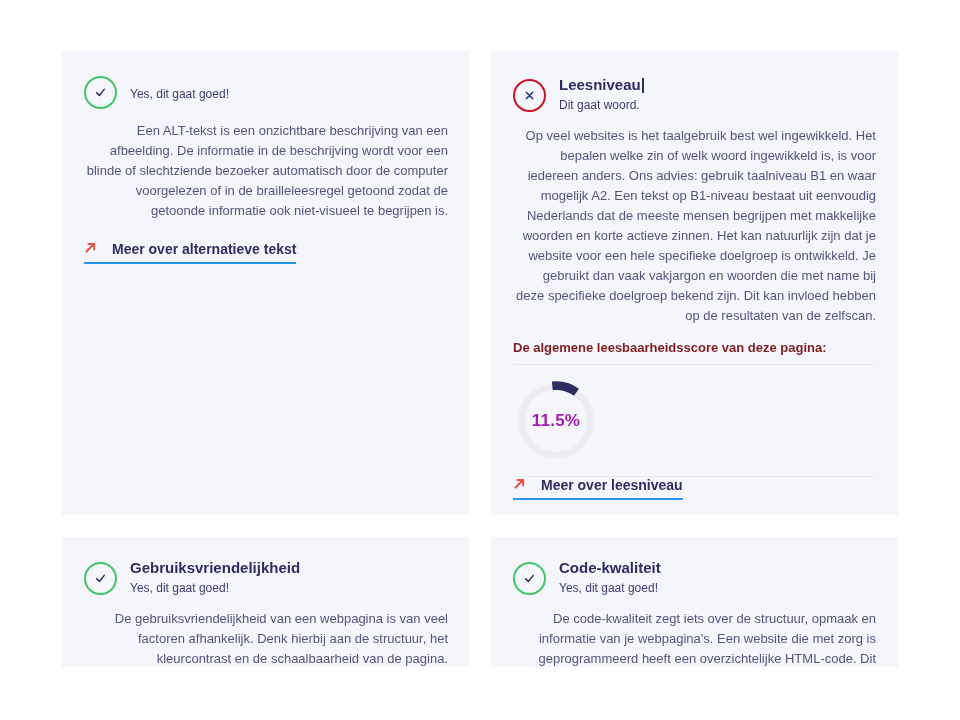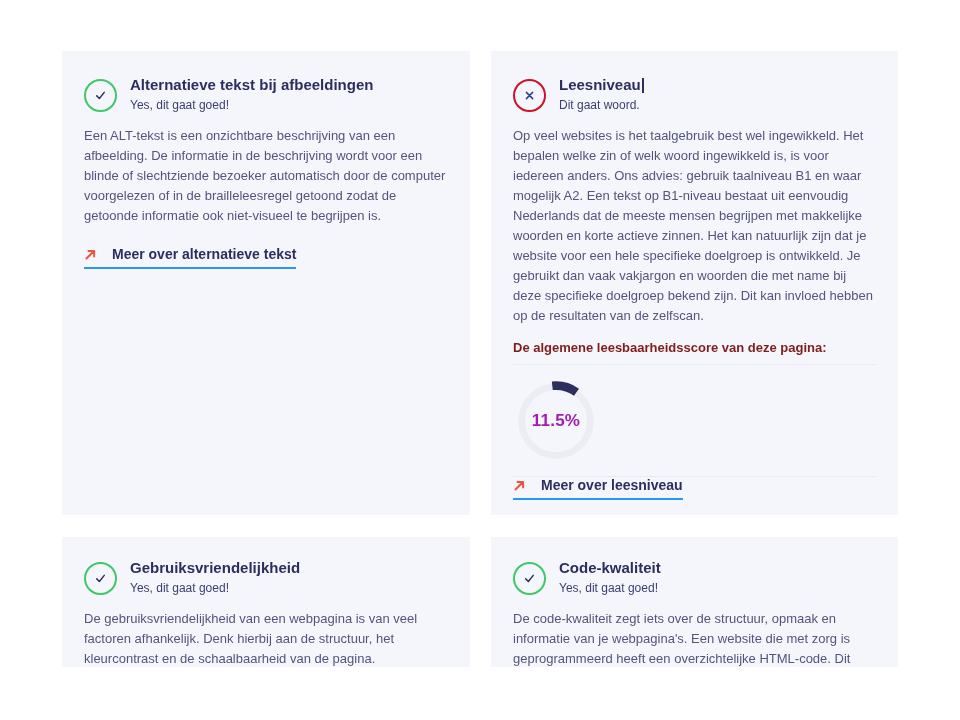--- a/index.html
+++ b/index.html
@@ -13,22 +13,22 @@
   .card-header{display:flex;align-items:center;gap:13px;}
   .status-icon{flex:0 0 auto;width:29px;height:29px;border-radius:50%;
         display:flex;align-items:center;justify-content:center;background:transparent;}
   .status-icon.success{border:2.5px solid #3fc768;}
   .status-icon.error{border:2.5px solid #cf1124;}
   .status-icon svg{width:15px;height:15px;display:block;}
   .heading h3{margin:0;font-size:15px;line-height:18px;font-weight:bold;color:#2b2e5f;
         display:flex;align-items:center;}
   .heading .sub{margin:2px 0 0;font-size:12px;line-height:18px;color:#3b3e6e;}
   .caret{display:inline-block;width:2px;height:15px;background:#2b2e5f;margin-left:1px;}
-  .body{margin:12px 0 0;font-size:13px;line-height:20px;color:#54547c;}
-  .more-link{display:inline-flex;align-items:center;gap:15px;margin-top:20px;
+  .body{margin:12px 0 0;font-size:13px;line-height:20px;color:#54547c;text-align:right;}
+  .more-link{display:inline-flex;gap:15px;margin-top:20px;
         padding-bottom:5px;border-bottom:2px solid #2797f2;font-size:14px;
         font-weight:bold;color:#2b2e5f;text-decoration:none;cursor:pointer;}
   .arrow-icon{display:block;}
   .arrow-icon svg{width:13px;height:13px;display:block;}
   .score-heading{margin:14px 0 0;font-size:13px;font-weight:bold;color:#7f1d1d;}
   .divider{border:0;border-top:1px solid #e9e9f1;margin:9px 0 0;}
   .divider.after-donut{margin-top:12px;}
   .score-wrap{position:relative;width:86px;height:86px;margin-top:13px;}
   .score-wrap svg{width:86px;height:86px;display:block;overflow:visible;}
   .ring{fill:none;stroke:#ececf3;stroke-width:7;}
@@ -44,23 +44,20 @@
   <div class="grid">
 
     <section class="card">
       <header class="card-header">
         <span class="status-icon success">
           <svg viewBox="0 0 24 24">
               <path d="M6 12.6l4.2 4.2L18 7" fill="none" stroke="#2b2e5f" stroke-width="2.3" stroke-linecap="round" stroke-linejoin="round"></path>
             </svg>
         </span>
         <div class="heading">
-          <h3>
-              <span>Alternatieve tekst bij afbeeldingen</span>
-            </h3>
           <p class="sub">Yes, dit gaat goed!</p>
         </div>
       </header>
       <p class="body">Een ALT-tekst is een onzichtbare beschrijving van een afbeelding. De informatie in de beschrijving wordt voor een blinde of slechtziende bezoeker automatisch door de computer voorgelezen of in de brailleleesregel getoond zodat de getoonde informatie ook niet-visueel te begrijpen is.</p>
       <a class="more-link">
         <span class="arrow-icon">
           <svg viewBox="0 0 16 16">
               <path d="M3 13L12 4M5.5 3.6h7v7" fill="none" stroke="#f2503e" stroke-width="2.4" stroke-linecap="round" stroke-linejoin="round"></path>
             </svg>
         </span>

